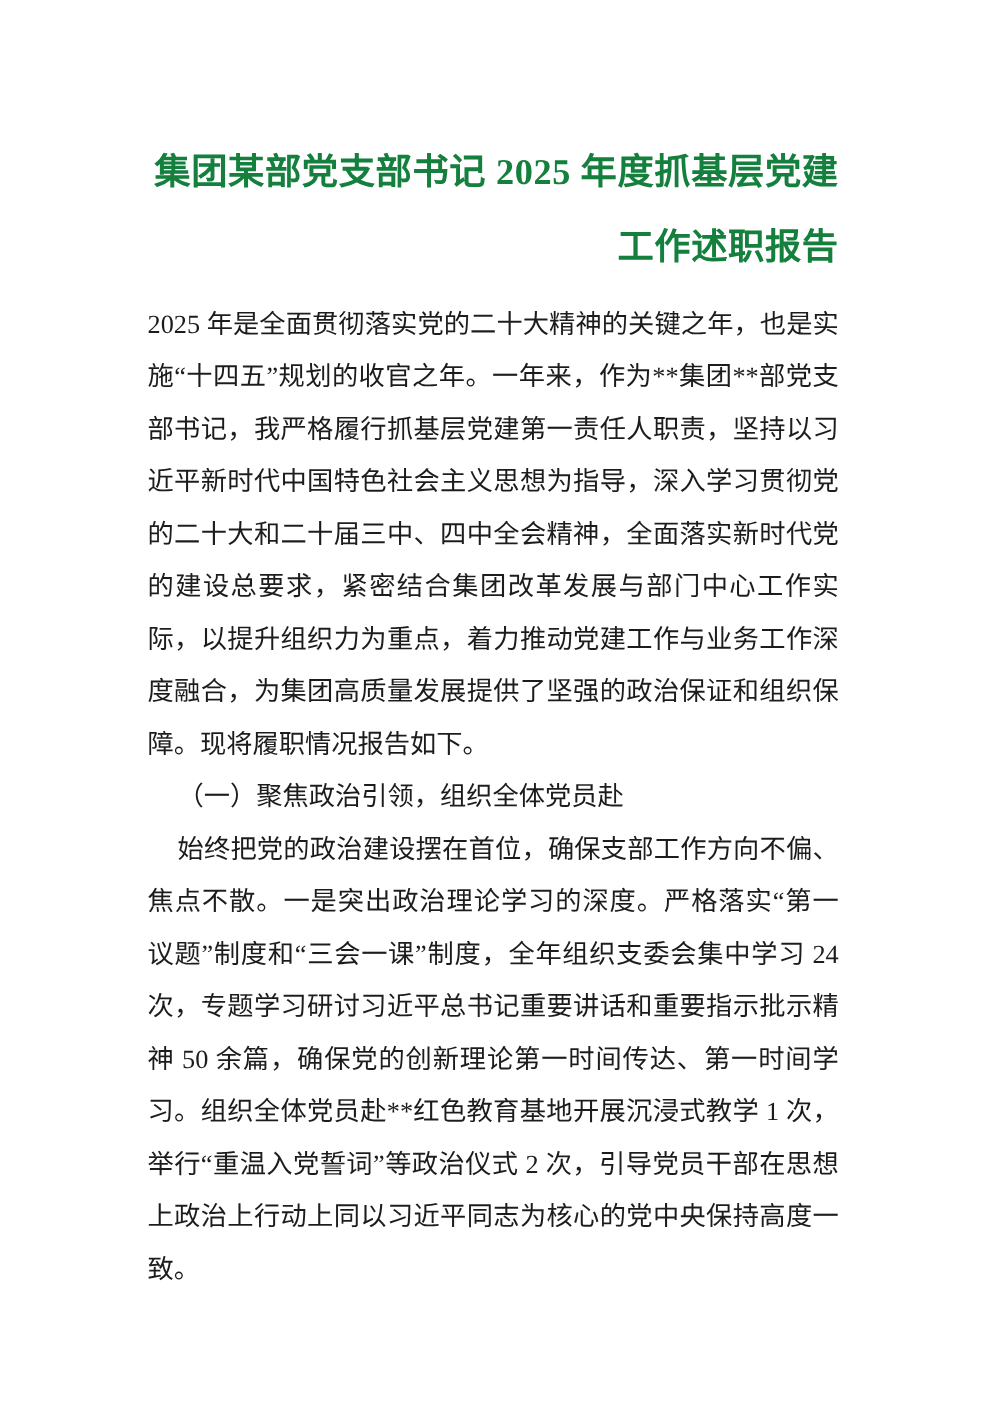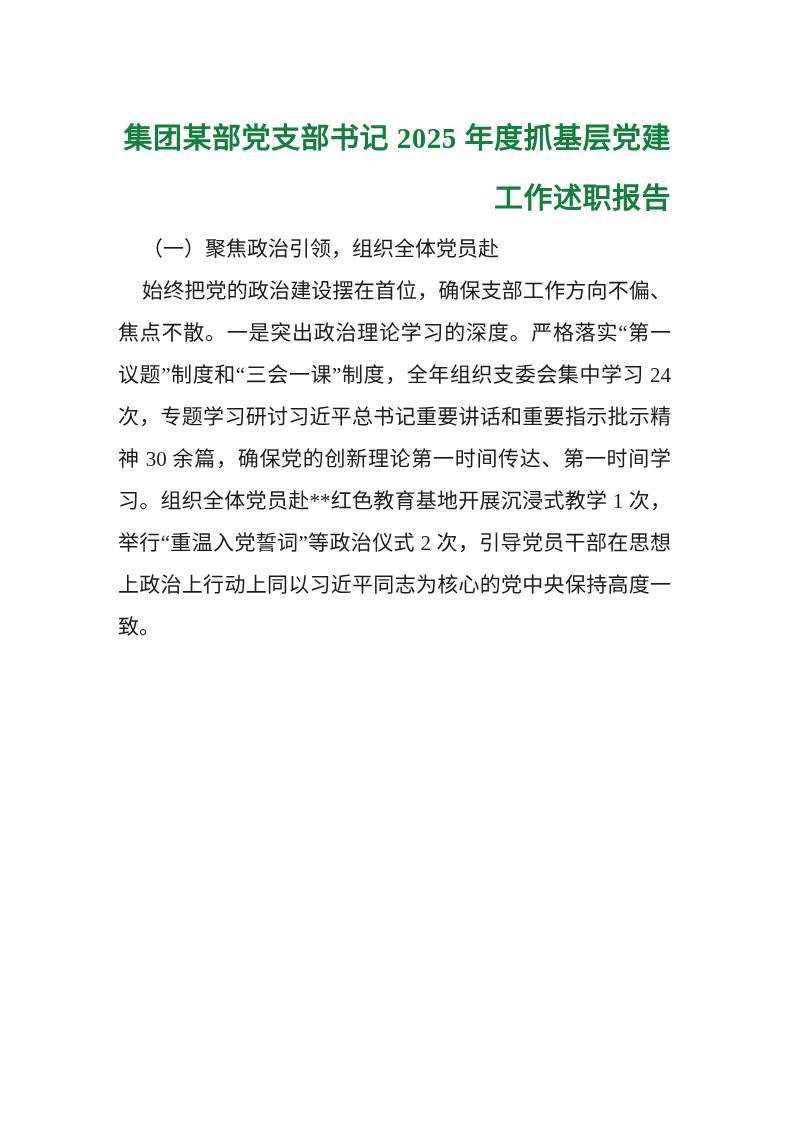--- a/index.html
+++ b/index.html
@@ -44,18 +44,19 @@
   .indent {
     text-indent: 24px;
   }
 </style>
 </head>
 <body>
 
 <div class="page">
   <h1 class="doc-title">集团某部党支部书记 2025 年度抓基层党建工作述职报告</h1>
 
+  <p class="para first-after-title">2025 年是全面贯彻落实党的二十大精神的关键之年，也是实施“十四五”规划的收官之年。一年来，作为**集团**部党支部书记，我严格履行抓基层党建第一责任人职责，坚持以习近平新时代中国特色社会主义思想为指导，深入学习贯彻党的二十大和二十届三中、四中全会精神，全面落实新时代党的建设总要求，紧密结合集团改革发展与部门中心工作实际，以提升组织力为重点，着力推动党建工作与业务工作深度融合，为集团高质量发展提供了坚强的政治保证和组织保障。现将履职情况报告如下。</p>
 
 
   <p class="para indent">（一）聚焦政治引领，组织全体党员赴</p>
 
-  <p class="para indent">始终把党的政治建设摆在首位，确保支部工作方向不偏、焦点不散。一是突出政治理论学习的深度。严格落实“第一议题”制度和“三会一课”制度，全年组织支委会集中学习 24 次，专题学习研讨习近平总书记重要讲话和重要指示批示精神 30 余篇，确保党的创新理论第一时间传达、第一时间学习。组织全体党员赴**红色教育基地开展沉浸式教学 1 次，举行“重温入党誓词”等政治仪式 2 次，引导党员干部在思想上政治上行动上同以习近平同志为核心的党中央保持高度一致。</p>
+  <p class="para indent">始终把党的政治建设摆在首位，确保支部工作方向不偏、焦点不散。一是突出政治理论学习的深度。严格落实“第一议题”制度和“三会一课”制度，全年组织支委会集中学习 24 次，专题学习研讨习近平总书记重要讲话和重要指示批示精神 50 余篇，确保党的创新理论第一时间传达、第一时间学习。组织全体党员赴**红色教育基地开展沉浸式教学 1 次，举行“重温入党誓词”等政治仪式 2 次，引导党员干部在思想上政治上行动上同以习近平同志为核心的党中央保持高度一致。</p>
 </div>
 
 </body></html>

